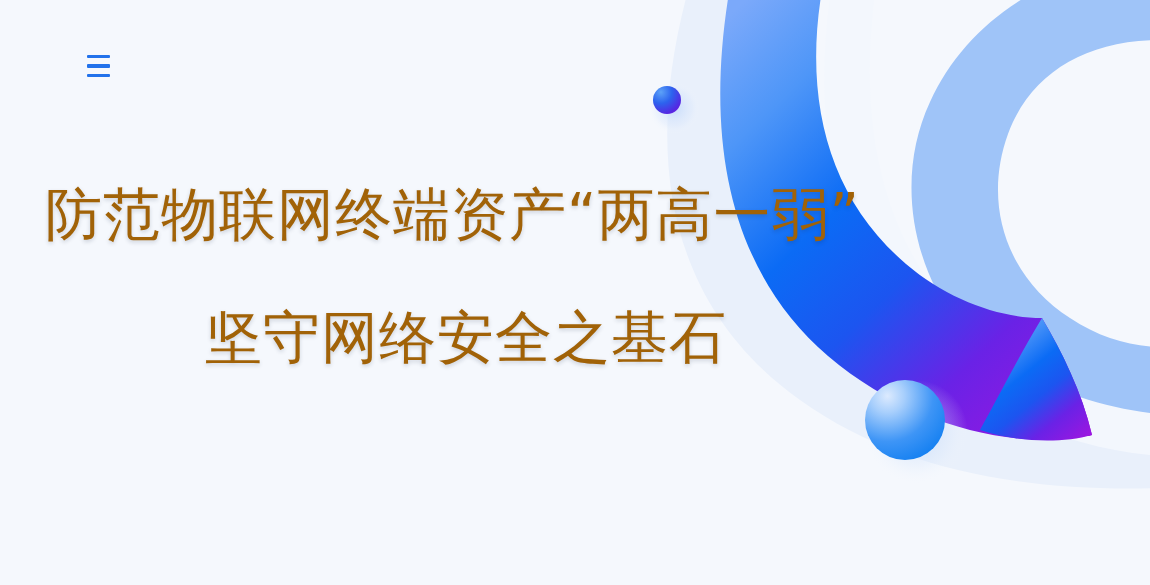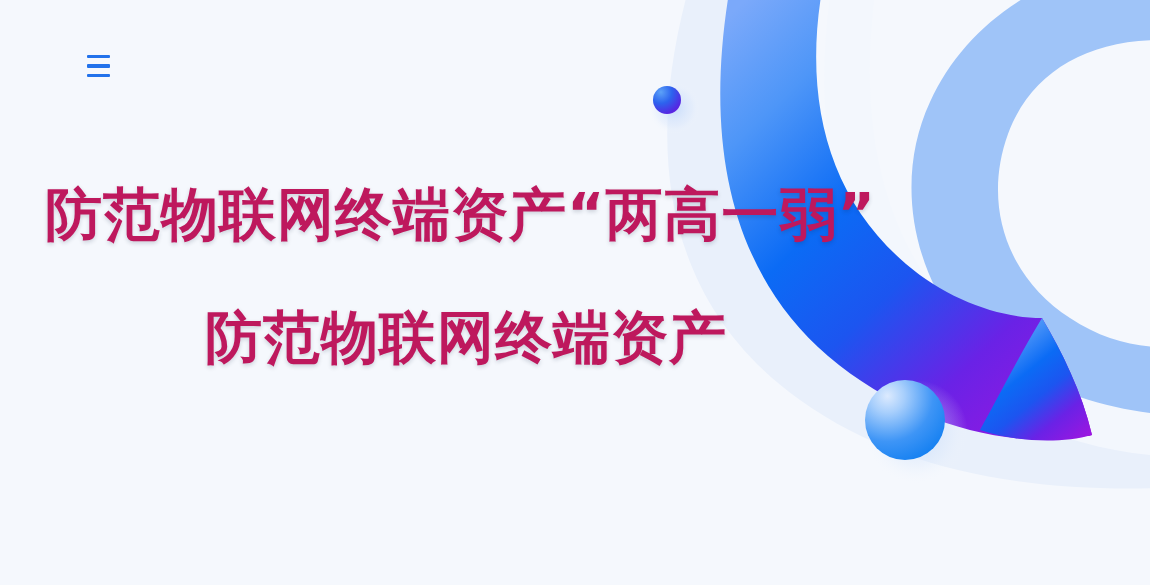--- a/index.html
+++ b/index.html
@@ -57,23 +57,23 @@
 
   
   #title-block {
     position: absolute;
     left: 0;
     top: 186px;
     width: 880px;
     z-index: 15;
   }
   .title-line {
-    color: #be185d;
+    color: #a16207;
     font-family: "DejaVu Sans", "Liberation Sans", sans-serif;
-    font-weight: bold;
+    font-weight: normal;
     font-size: 57px;
     line-height: 1.0;
     letter-spacing: 1px;
     white-space: nowrap;
     text-shadow: 0 2px 4px rgba(16,36,63,0.18);
   }
   #title-line-1 {
     padding-left: 45px;
   }
   #title-line-2 {
@@ -185,16 +185,16 @@
   </svg>
 
   <button id="menu-button" aria-label="menu">
     <span class="bar"></span>
     <span class="bar"></span>
     <span class="bar"></span>
   </button>
 
   <div id="title-block">
     <div class="title-line" id="title-line-1">防范物联网终端资产“两高一弱”</div>
-    <div class="title-line" id="title-line-2">防范物联网终端资产</div>
+    <div class="title-line" id="title-line-2">坚守网络安全之基石</div>
   </div>
 
 </div>
 
 </body></html>

